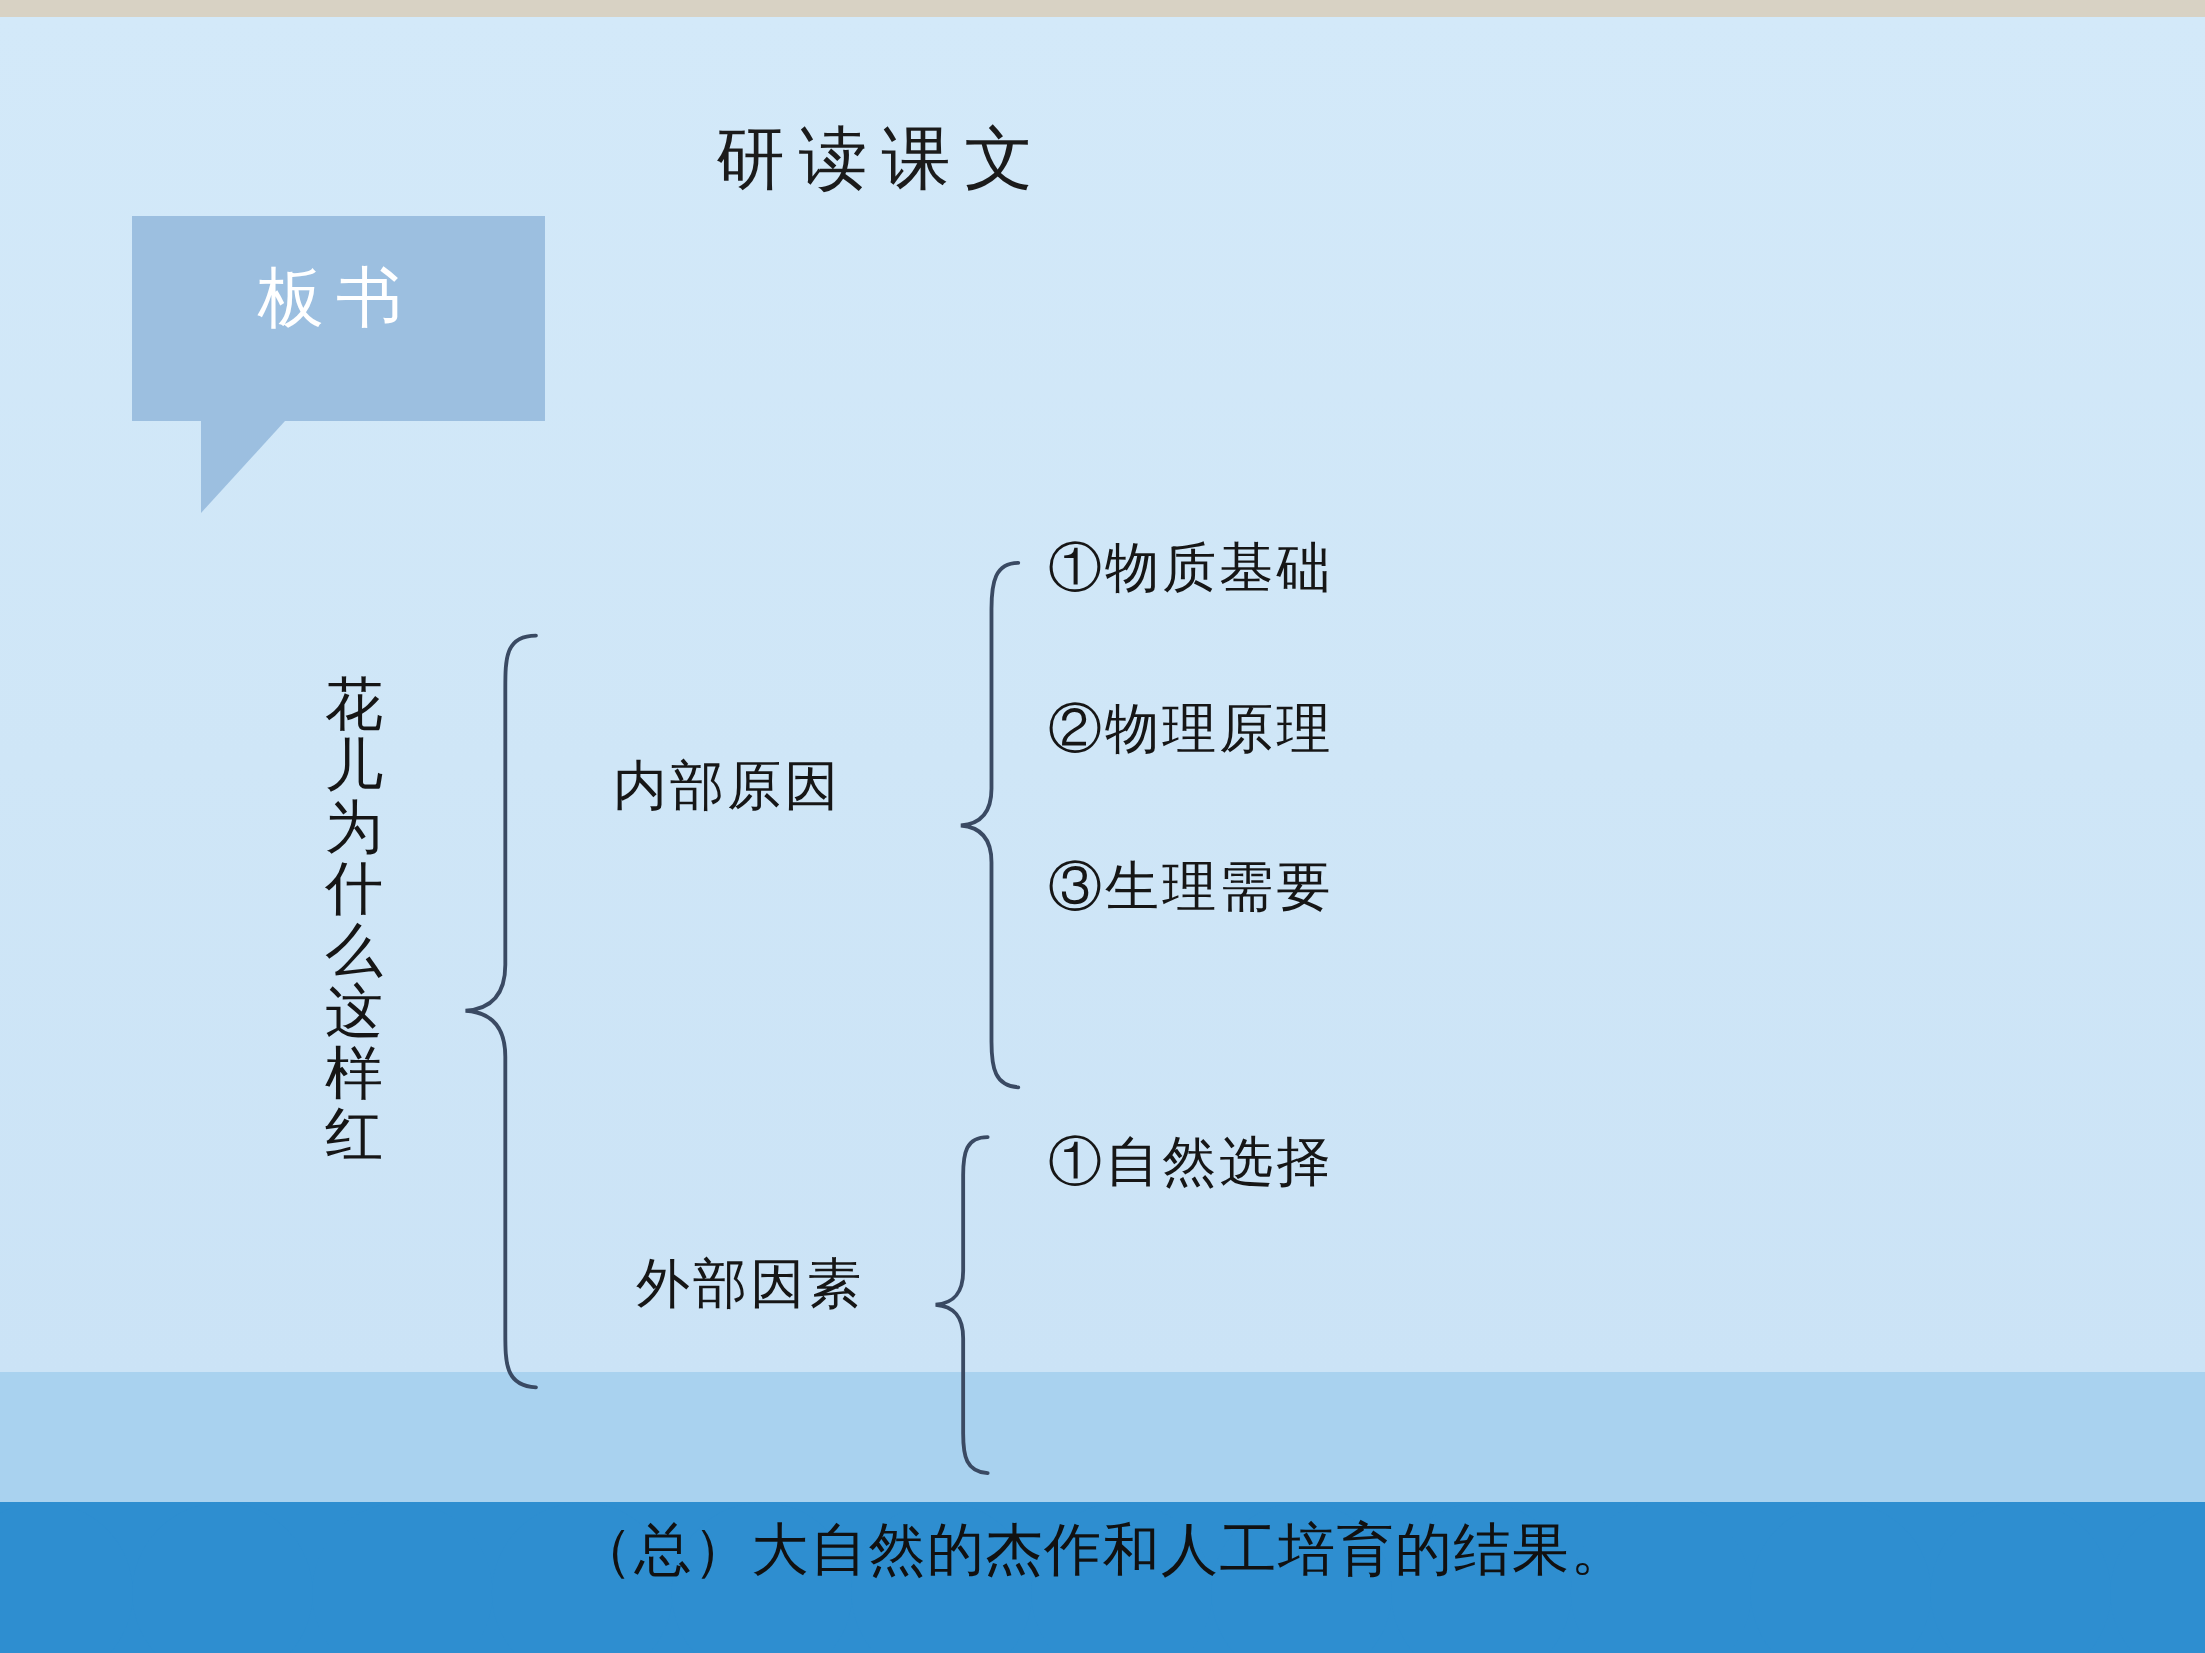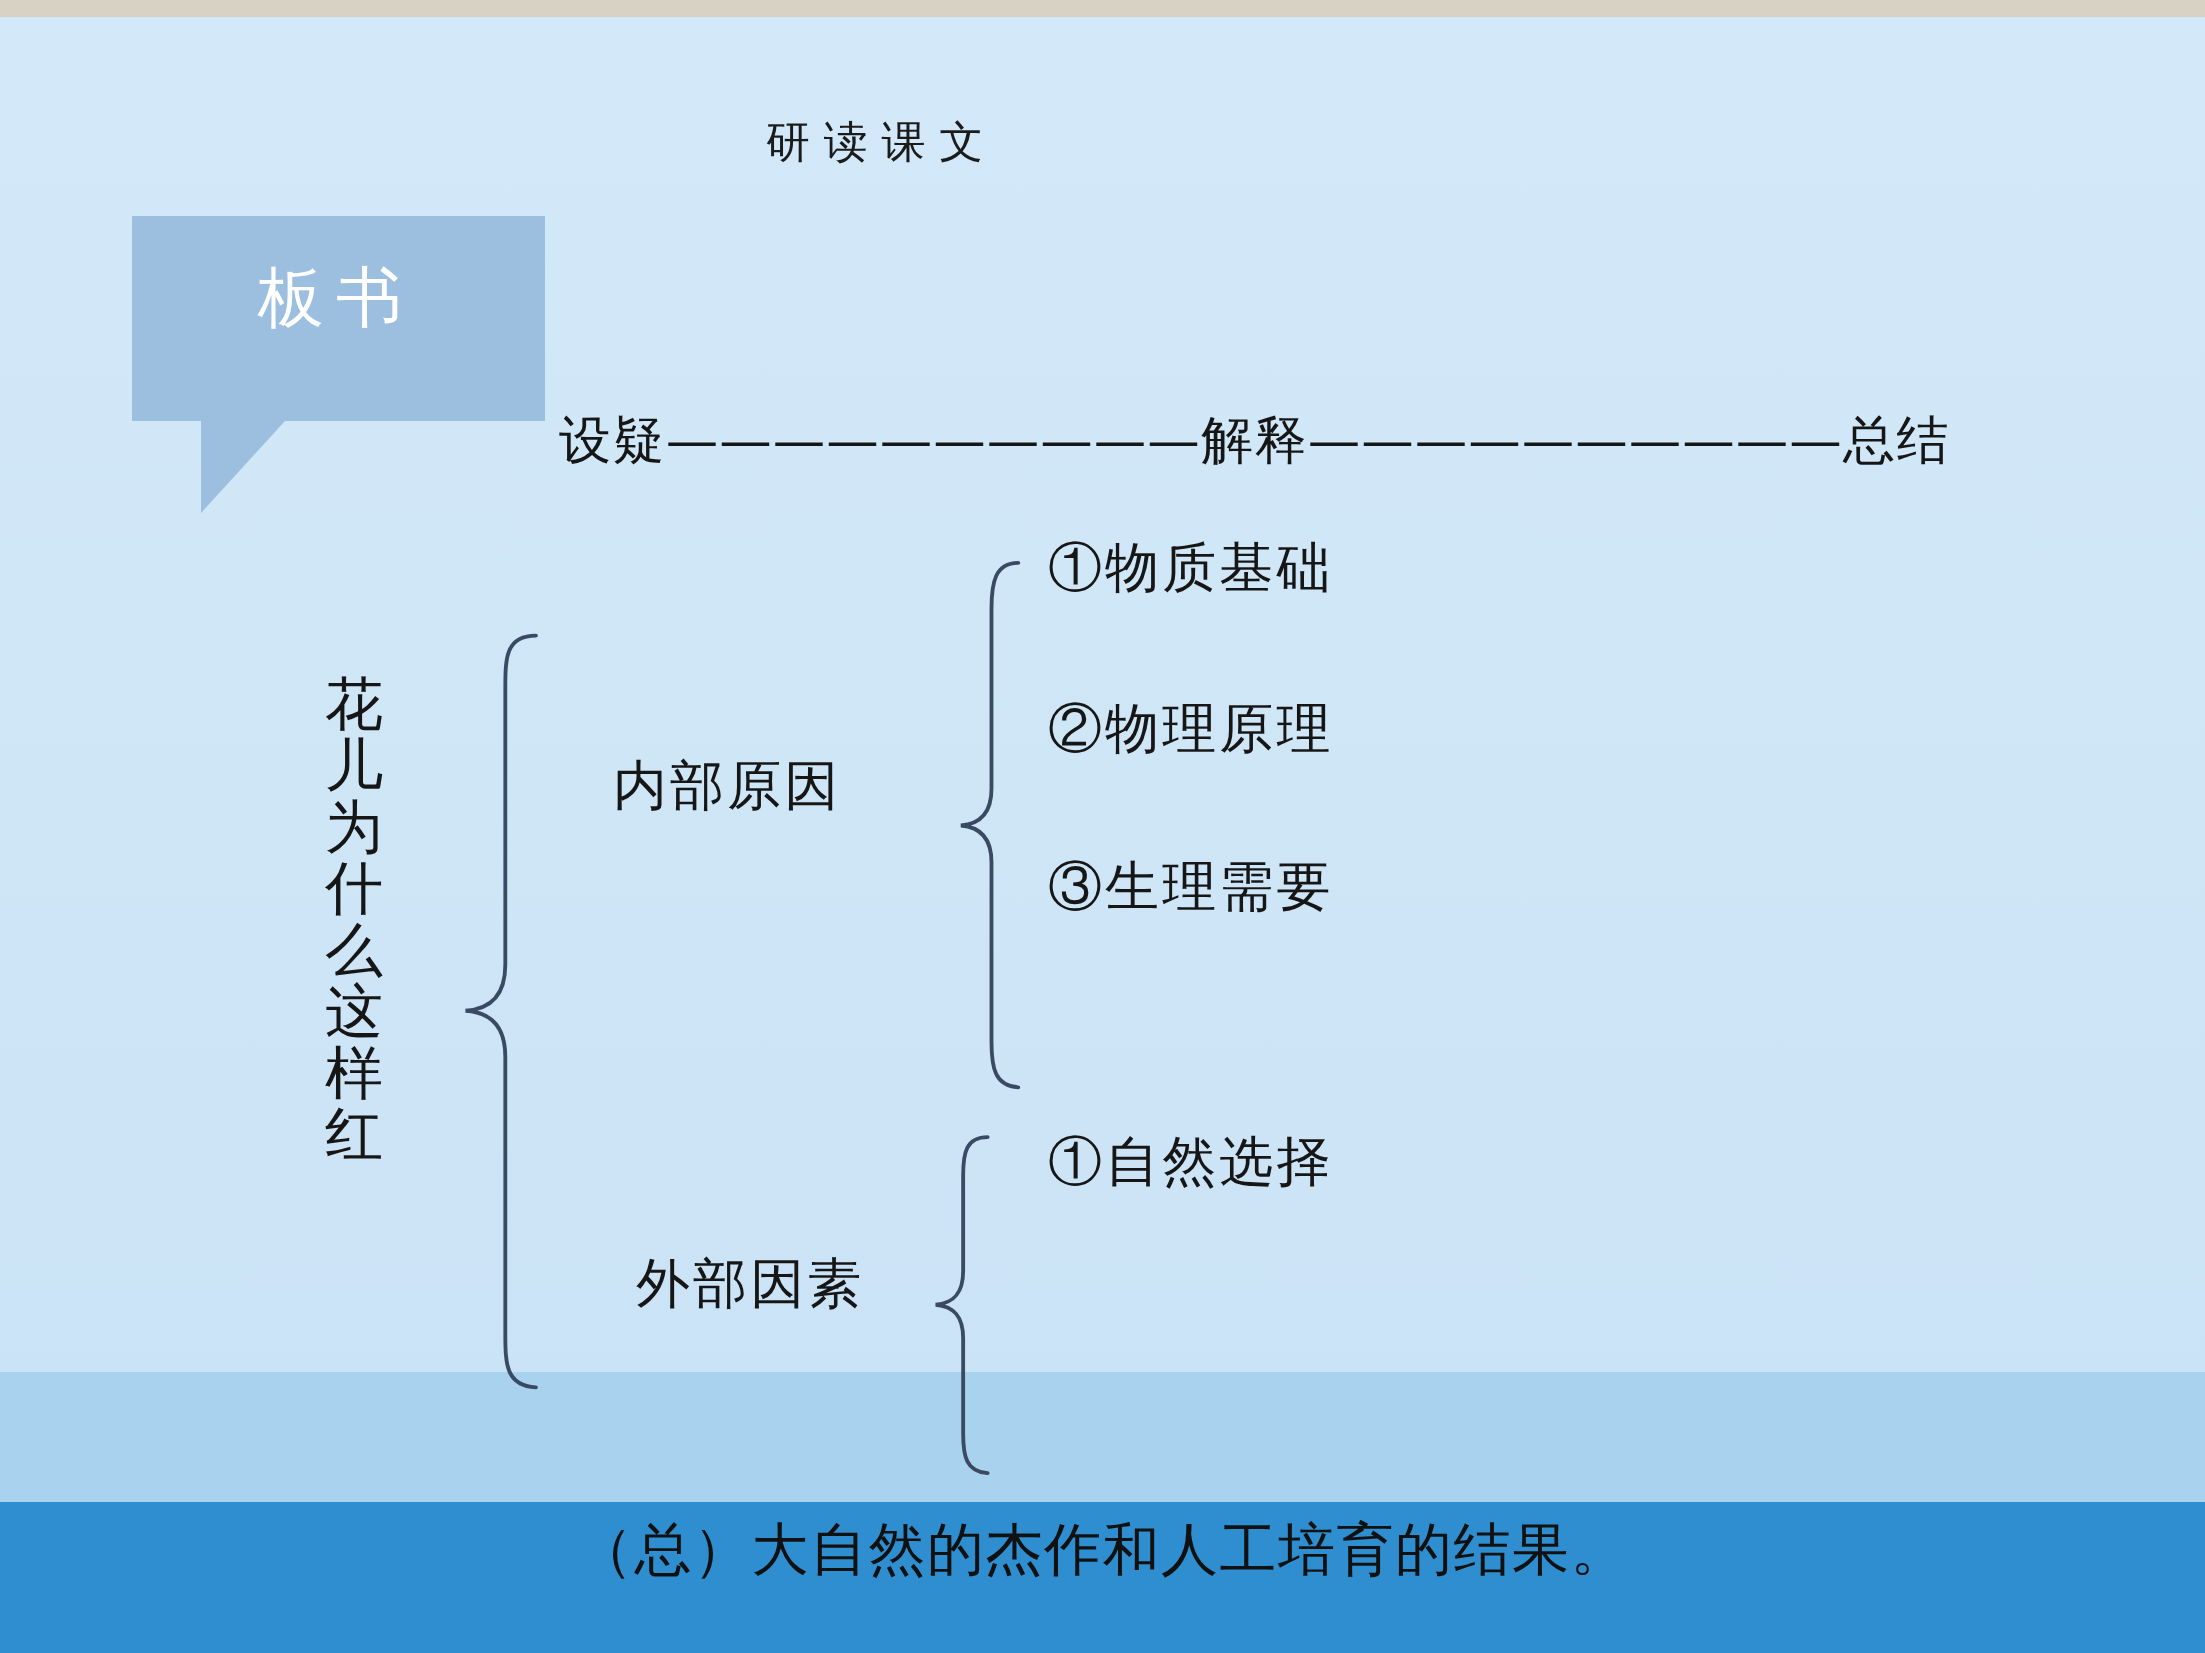--- a/index.html
+++ b/index.html
@@ -52,21 +52,21 @@
     width: 2205px; height: 176px;
   }
   .scallops svg { display: block; }
 
   
   .title {
     position: absolute;
     left: 0; top: 113px;
     width: 1763px;
     text-align: center;
-    font-size: 44px;
+    font-size: 69px;
     letter-spacing: 13.8px;
     color: #1b1b1b;
     font-family: "DejaVu Serif", "Liberation Serif", serif;
   }
 
   
   .callout {
     position: absolute;
     left: 132px; top: 216px;
     width: 413px; height: 205px;
@@ -181,21 +181,20 @@
       </g>
     </svg>
   </div>
 
   <div class="title">研读课文</div>
 
   <div class="callout"></div>
   <div class="callout-tail"></div>
   <div class="callout-label">板书</div>
 
-  <div class="flow">设疑——————————解释——————————总结</div>
 
   <div class="vert-text">
     <span>花</span>
     <span>儿</span>
     <span>为</span>
     <span>什</span>
     <span>么</span>
     <span>这</span>
     <span>样</span>
     <span>红</span>

